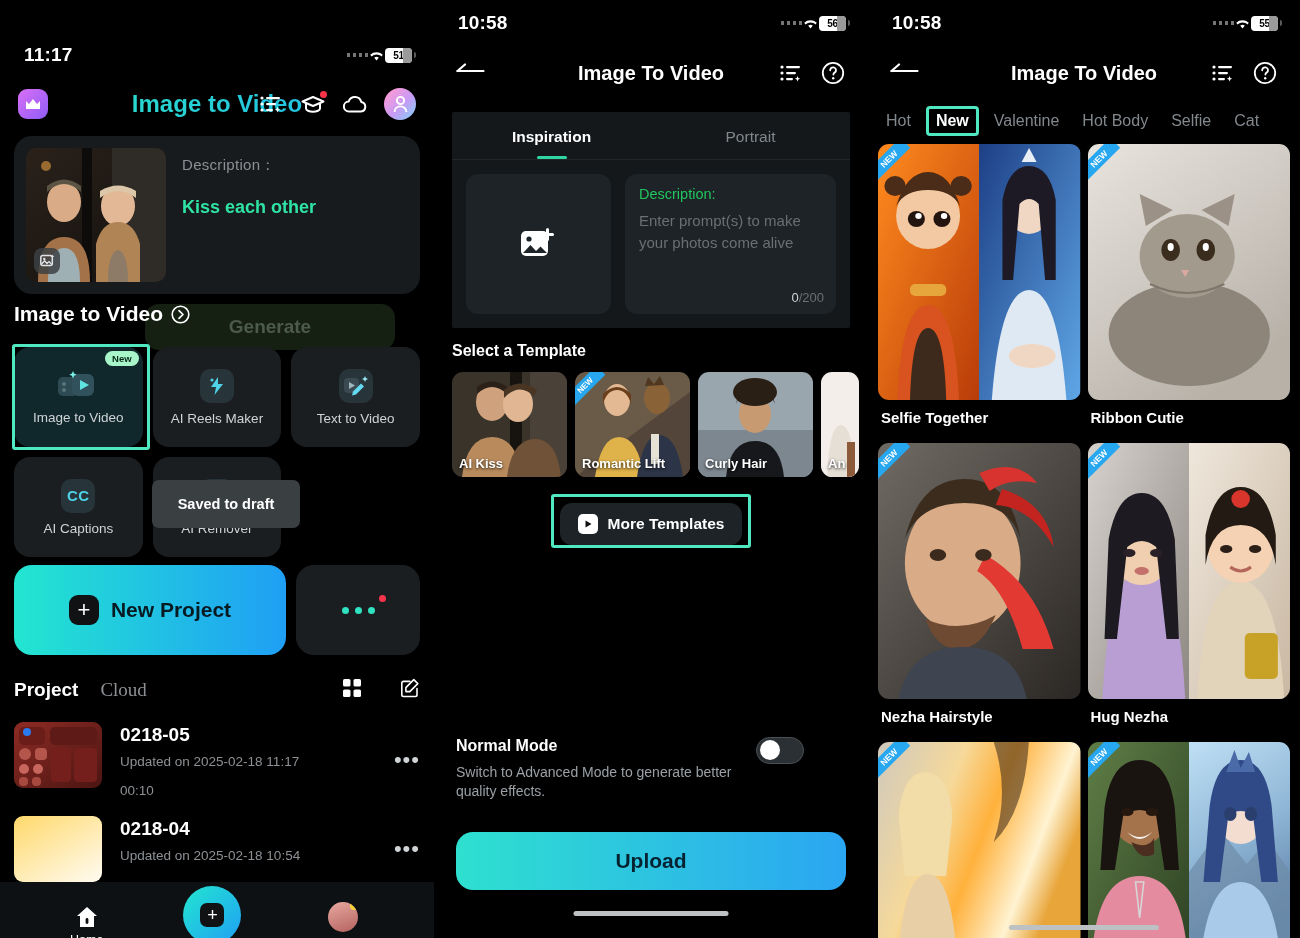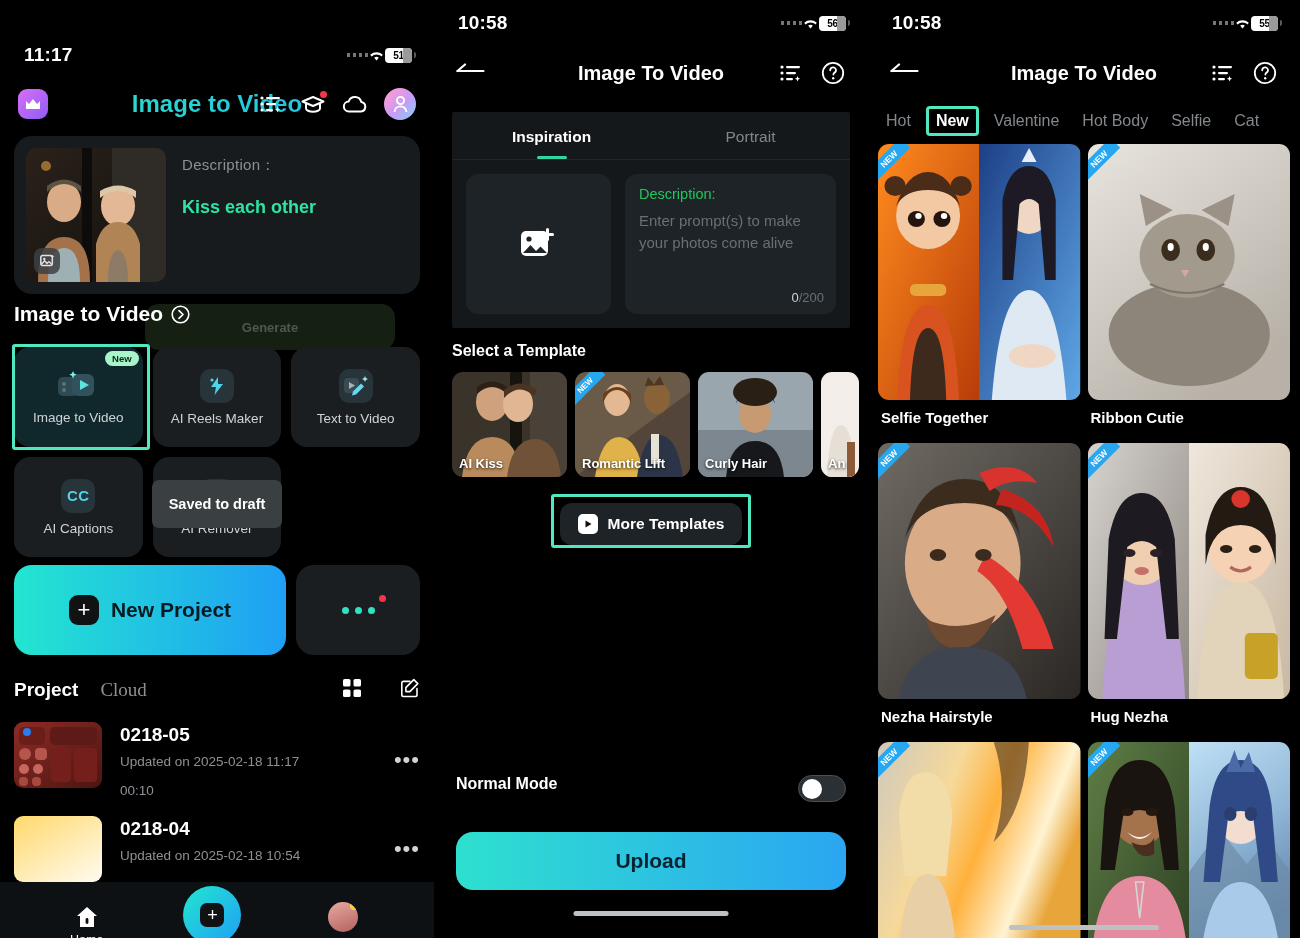--- a/index.html
+++ b/index.html
@@ -75,21 +75,21 @@
     border-radius:8px; background:rgba(60,65,68,.85);
     display:flex; align-items:center; justify-content:center;
   }
   .banner-right { padding:8px 10px 0 16px; flex:1; }
   .desc-label { color:#8c9094; font-size:15px; letter-spacing:.3px; }
   .desc-val { color:#2fe3a4; font-size:18px; font-weight:800; margin-top:22px; }
 
   .generate-btn {
     position:absolute; left:145px; right:39px; top:272px; height:46px;
     border-radius:14px; background:#152013; display:flex; align-items:center;
-    justify-content:center; color:#4c5a4b; font-size:13px; font-weight:600;
+    justify-content:center; color:#4c5a4b; font-size:19px; font-weight:600;
   }
   .sec-title {
     position:absolute; left:14px; top:270px; display:flex; align-items:center; gap:8px;
     color:#fff; font-size:21px; font-weight:700; z-index:3;
   }
 
   
   .grid {
     position:absolute; left:14px; right:14px; top:315px;
     display:grid; grid-template-columns:repeat(3,1fr); gap:10px;
@@ -106,21 +106,21 @@
   }
   .tile-lbl { color:#cfd3d6; font-size:13.5px; }
   .newbadge {
     position:absolute; top:4px; right:4px; background:#a8f5c9; color:#0a2a19;
     font-size:9.5px; font-weight:700; padding:2px 7px; border-radius:9px;
   }
   .hl {
     position:absolute; border:3px solid #4fe8c0; border-radius:3px; pointer-events:none; z-index:10;
   }
   .toast {
-    position:absolute; left:152px; top:448px; width:130px; height:48px;
+    position:absolute; left:152px; top:448px; width:148px; height:48px;
     background:#3a3f42; border-radius:7px; display:flex; align-items:center;
     justify-content:center; color:#fff; font-size:14.5px; font-weight:700; z-index:6;
   }
 
   .np-row { position:absolute; left:14px; right:14px; top:533px; display:flex; gap:10px; }
   .new-project {
     flex:1; height:90px; border-radius:18px;
     background:linear-gradient(90deg,#23e6d0,#1f9ff5);
     display:flex; align-items:center; justify-content:center; gap:12px;
   }
@@ -206,21 +206,21 @@
   .tpl-new span { position:absolute; transform:rotate(-45deg); background:#26a7f0;
     color:#fff; font-size:8px; font-weight:700; padding:2px 12px; left:-11px; top:7px; }
   .more-tpl {
     margin:14px auto 0; width:182px; height:42px; border-radius:12px; background:#1d2326;
     display:flex; align-items:center; justify-content:center; gap:10px;
     color:#fff; font-size:15.5px; font-weight:600;
   }
   .play-ic { width:20px; height:20px; border-radius:5px; background:#fff;
     display:flex; align-items:center; justify-content:center; }
   .mode-sec { position:absolute; left:22px; right:22px; bottom:136px; }
-  .mode-row { display:flex; align-items:flex-start; justify-content:space-between; }
+  .mode-row { display:flex; align-items:flex-start; }
   .mode-t { color:#fff; font-size:16px; font-weight:700; }
   .mode-s { color:#9aa0a5; font-size:14px; line-height:1.4; margin-top:8px; max-width:300px; }
   .toggle { width:48px; height:27px; border-radius:14px; background:#2b3034;
     border:1px solid #4a5054; position:relative; flex:none; }
   .toggle i { position:absolute; left:3px; top:2.5px; width:20px; height:20px;
     border-radius:50%; background:#fff; }
   .upload-btn { position:absolute; left:22px; right:22px; bottom:48px; height:58px;
     border-radius:17px; background:linear-gradient(90deg,#2ee0cf,#2ba6f2);
     display:flex; align-items:center; justify-content:center;
     color:#052331; font-size:21px; font-weight:800; }
@@ -669,20 +669,21 @@
         </span>
         <span>More Templates</span>
       </div>
     </div>
     <div class="hl" style="left:117px; top:494px; width:200px; height:54px;"></div>
 
     <div class="mode-sec">
       <div class="mode-row">
         <div>
           <div class="mode-t">Normal Mode</div>
+          <div class="mode-s">Switch to Advanced Mode to generate better quality effects.</div>
         </div>
         <div class="toggle">
             <i></i>
           </div>
       </div>
     </div>
 
     <div class="upload-btn">Upload</div>
     <div class="homebar" style="bottom:22px;background:#bdc1c4;"></div>
   </div>

